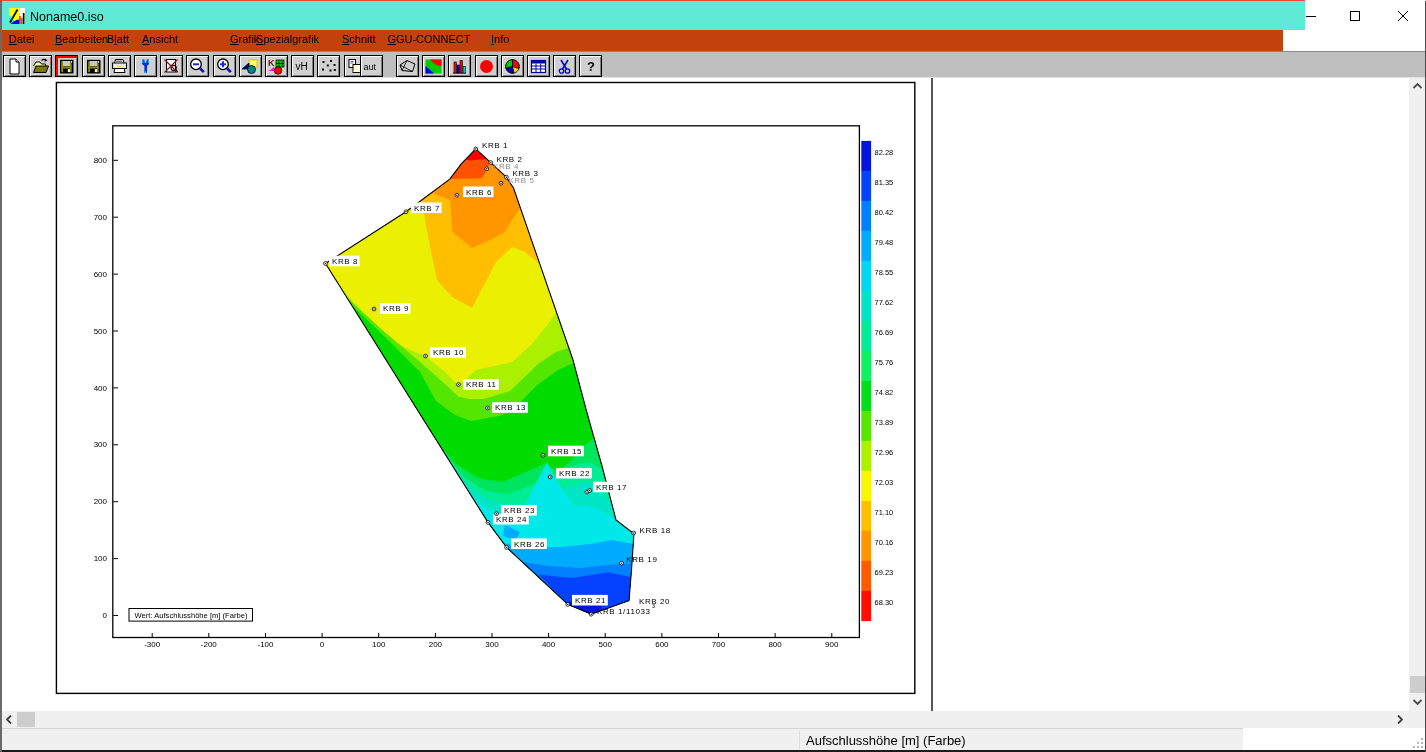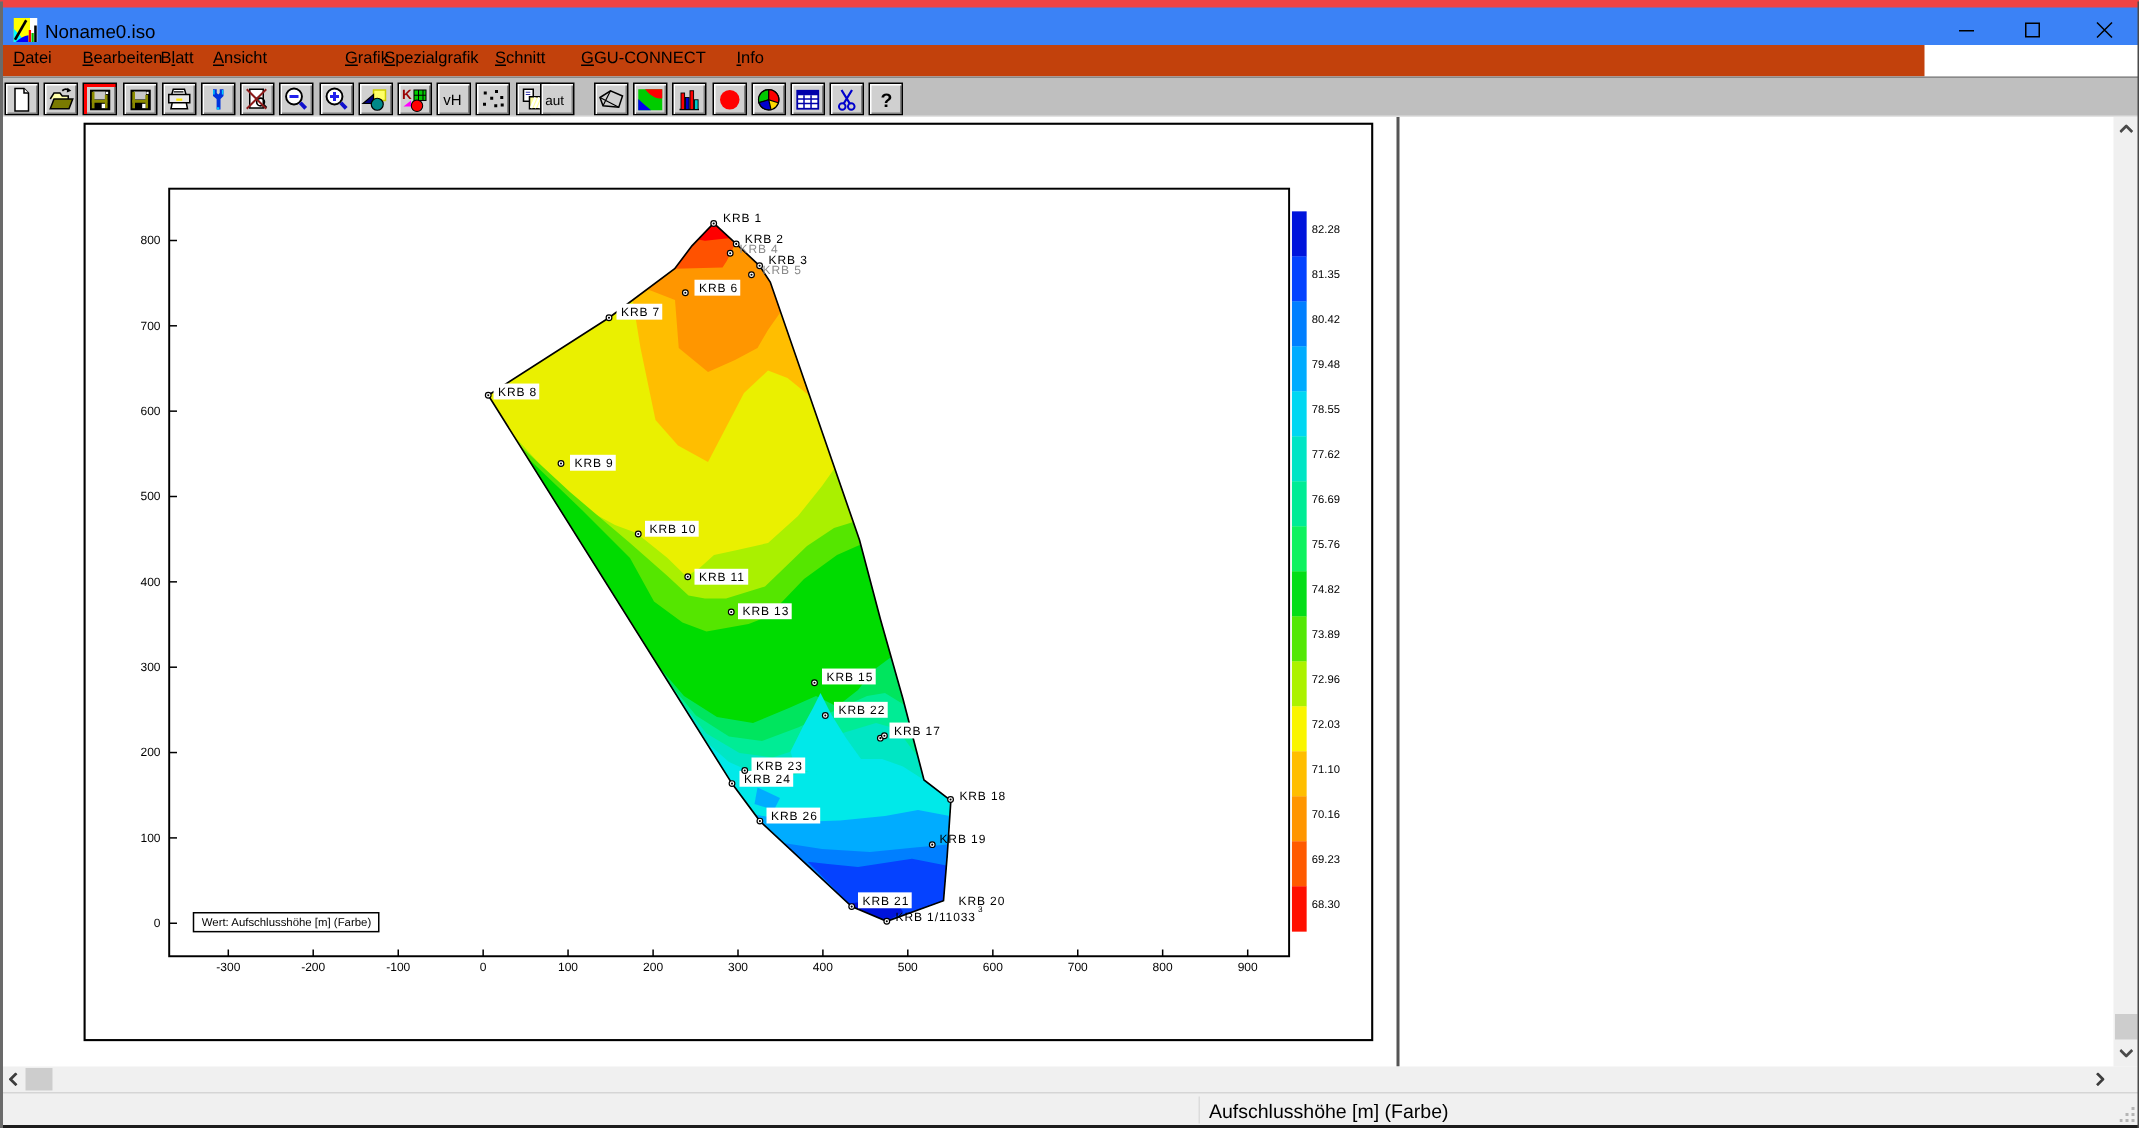--- a/index.html
+++ b/index.html
@@ -1,30 +1,30 @@
 <!DOCTYPE html>
 <html><head><meta charset="utf-8">
 <style>
 *{margin:0;padding:0;box-sizing:border-box}
 html,body{width:1426px;height:752px;overflow:hidden;font-family:"Liberation Sans",sans-serif;background:#fff}
-#titlebar{position:absolute;left:0;top:0;width:1426px;height:30px;background:#3b82f6;border-top:5px solid #ef4444}
+#titlebar{position:absolute;left:0;top:0;width:1305px;height:30px;background:#5eead4;border-top:1px solid #ef4444}
 #title{position:absolute;left:30px;top:8.5px;font-size:12.5px;color:#000}
 #appicon{position:absolute;left:9px;top:7px;width:16px;height:16px}
 .wbtn{position:absolute;top:0;width:46px;height:30px;color:#000}
 #menubar{position:absolute;left:0;top:30px;width:1283px;height:21px;background:#c2410c;font-size:11px;color:#000}
 .mi{position:absolute;top:3px}
 #toolbar{position:absolute;left:0;top:51px;width:1426px;height:27px;background:#bfbfbf;border-top:1px solid #888}
 .tb{position:absolute;top:3px;width:23px;height:21.5px;background:#d0d0d0;border:1px solid #000;box-shadow:inset 1px 1px 0 #fff,inset -1px -1px 0 #808080}
 .tb svg{position:absolute;left:0;top:0.5px}
 .tb.red{box-shadow:inset 2px 2px 0 #f00,inset -1px -1px 0 #808080}
 #main{position:absolute;left:0;top:78px;width:1426px;height:633px;background:#fff}
 #divider{position:absolute;left:931px;top:78px;width:2px;height:633px;background:#555}
 #vscroll{position:absolute;left:1409px;top:78px;width:17px;height:633px;background:#f0f0f0}
 #hscroll{position:absolute;left:0;top:711px;width:1426px;height:17px;background:#f0f0f0}
-#statusbar{position:absolute;left:0;top:728px;width:1426px;height:22px;background:#f0f0f0;border-top:1px solid #d5d5d5}
+#statusbar{position:absolute;left:0;top:728px;width:1243px;height:22px;background:#f0f0f0;border-top:1px solid #d5d5d5}
 #statustext{position:absolute;left:806px;top:4px;font-size:13px;color:#000}
 .thumb{position:absolute;background:#cdcdcd}
 #bottomstrip{position:absolute;left:0;top:750px;width:1426px;height:2px;background:#1c1c1c}
 u{text-decoration:underline}
 </style></head>
 <body>
 <div id="main">
     <svg width="931" height="674" viewBox="0 78 931 674" style="position:absolute;left:0;top:0">
 <rect x="0" y="0" width="931" height="674" fill="#ffffff"></rect>
 <rect x="56.4" y="82.5" width="858.4" height="610.9" fill="none" stroke="#000" stroke-width="1.4"></rect>
@@ -237,21 +237,21 @@
       <path d="M18 10 L28 20 M28 10 L18 20" stroke="#000" stroke-width="1"></path>
     </svg>
 </div>
 <div id="menubar">
     <span class="mi" style="left:8.8px"><u>D</u>atei</span>
     <span class="mi" style="left:55px"><u>B</u>earbeiten</span>
     <span class="mi" style="left:107px">B<u>l</u>att</span>
     <span class="mi" style="left:142px"><u>A</u>nsicht</span>
     <span class="mi" style="left:230px"><u>G</u>rafik</span>
     <span class="mi" style="left:256.1px"><u>S</u>pezialgrafik</span>
-    <span class="mi" style="left:330px"><u>S</u>chnitt</span>
+    <span class="mi" style="left:342px"><u>S</u>chnitt</span>
     <span class="mi" style="left:387.4px"><u>G</u>GU-CONNECT</span>
     <span class="mi" style="left:491px"><u>I</u>nfo</span>
   </div>
 <div id="toolbar">
     <div class="tb" style="left:3.0px">
       <svg width="21" height="19" viewBox="0 0 21 19">
         <path d="M6 2 h6 l3 3 v12 h-9 z" fill="#fff" stroke="#000" stroke-width="1"></path>
         <path d="M12 2 v3 h3" fill="#fff" stroke="#000" stroke-width="1"></path>
       </svg>
     </div>

